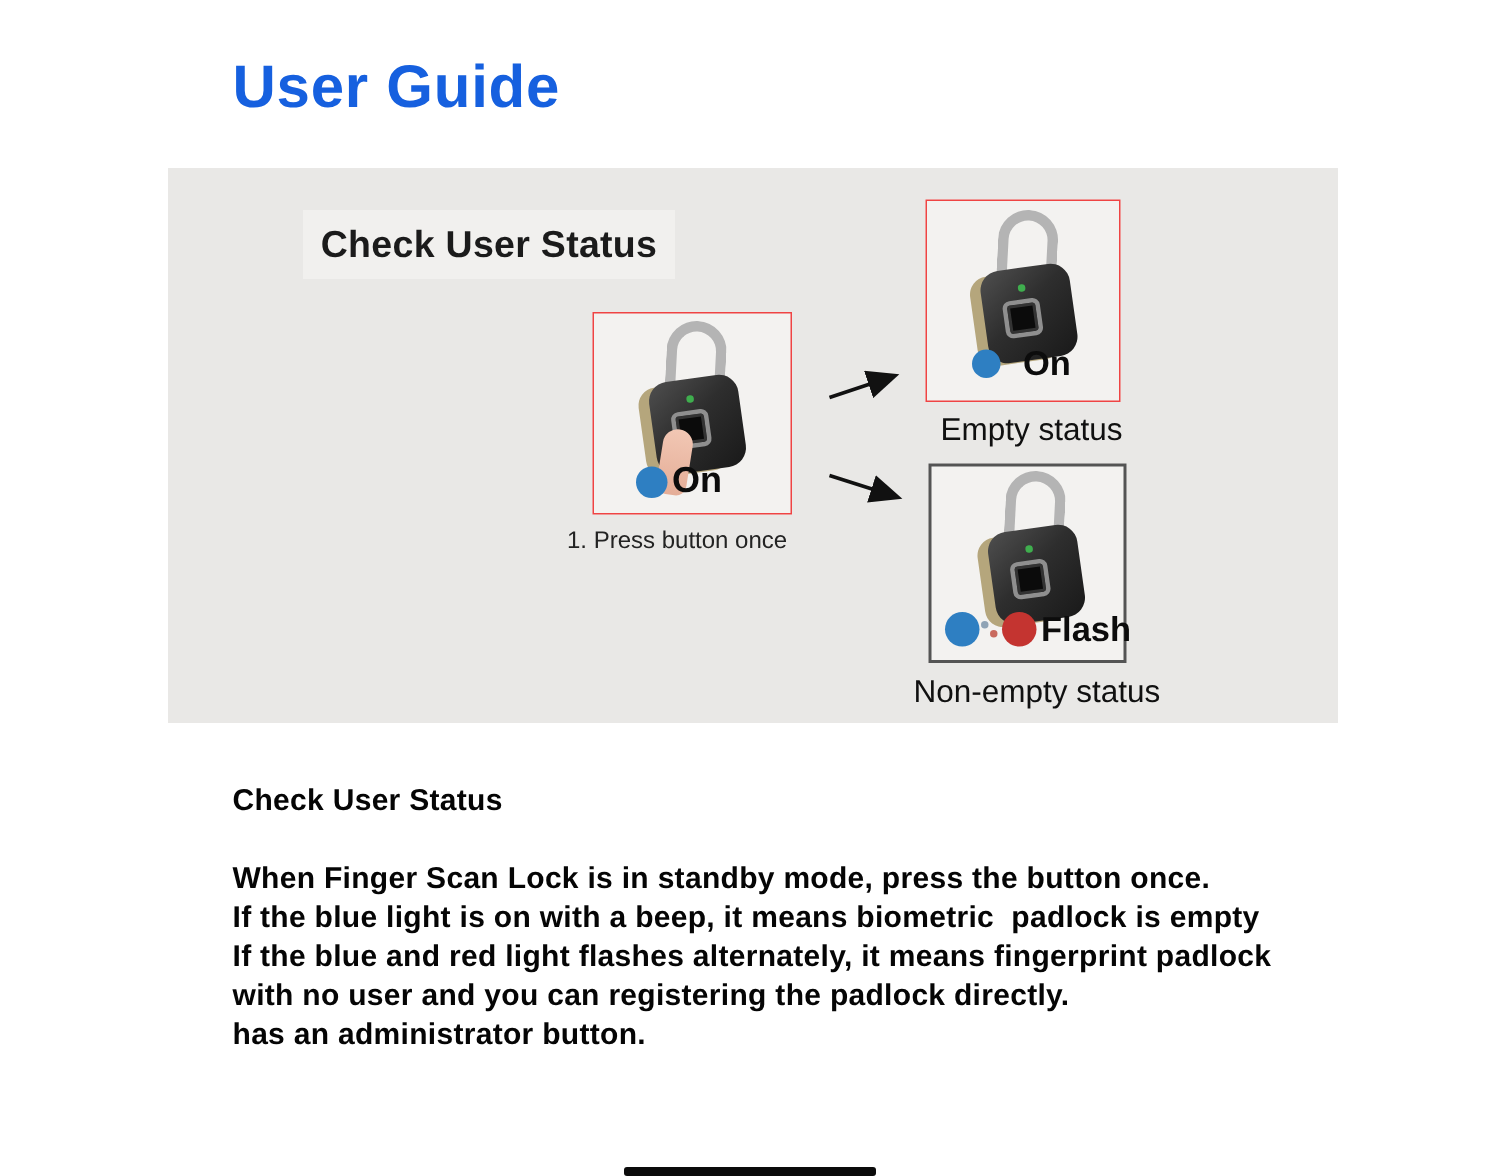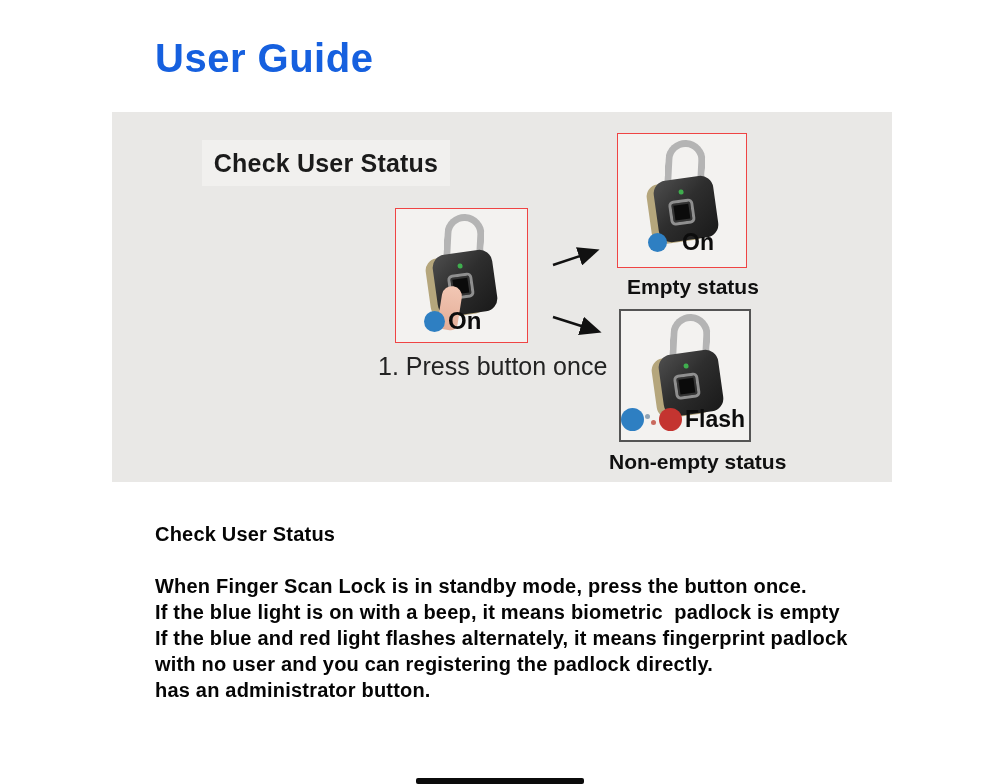--- a/index.html
+++ b/index.html
@@ -95,35 +95,35 @@
   .ind-label { font-weight:700; color:#0c0c0c; }
 
   .row-center { left:28px; bottom:7px; }
   .row-center .dot { width:21px; height:21px; }
   .row-center .ind-label { font-size:24px; margin-left:3px; }
 
   .row-top { left:30px; bottom:11px; }
   .row-top .dot { width:19px; height:19px; }
   .row-top .ind-label { font-size:23px; margin-left:15px; }
 
-  .row-bottom { left:0; bottom:7px; }
+  .row-bottom { left:9px; bottom:7px; }
   .row-bottom .dot { width:23px; height:23px; }
   .row-bottom .ind-label { font-size:23px; margin-left:3px; }
   .mini-dots { position:relative; width:13px; height:16px; margin:0 1px; flex:0 0 auto; }
   .mini-dots i { position:absolute; width:5px; height:5px; border-radius:50%; display:block; }
   .mini-dots .mini-a { left:0; top:2px; background:#8fa3b5; }
   .mini-dots .mini-b { left:6px; top:8px; background:#c96a5e; }
 
   
   .step-caption {
     position:absolute; left:266px; top:240px;
-    font-size:25px; color:#232323;
+    font-size:16px; color:#232323;
   }
   .outcome-caption {
-    position:absolute; font-size:21px; font-weight:700; color:#101010;
+    position:absolute; font-size:21px; font-weight:400; color:#101010;
   }
   .cap-empty     { left:515px; top:163px; }
   .cap-non-empty { left:497px; top:338px; }
 
   
   .arrows-svg { position:absolute; left:428px; top:125px; }
 
   
   .instructions { position:absolute; left:155px; top:523px; width:760px; }
   .instructions .inst-heading {

